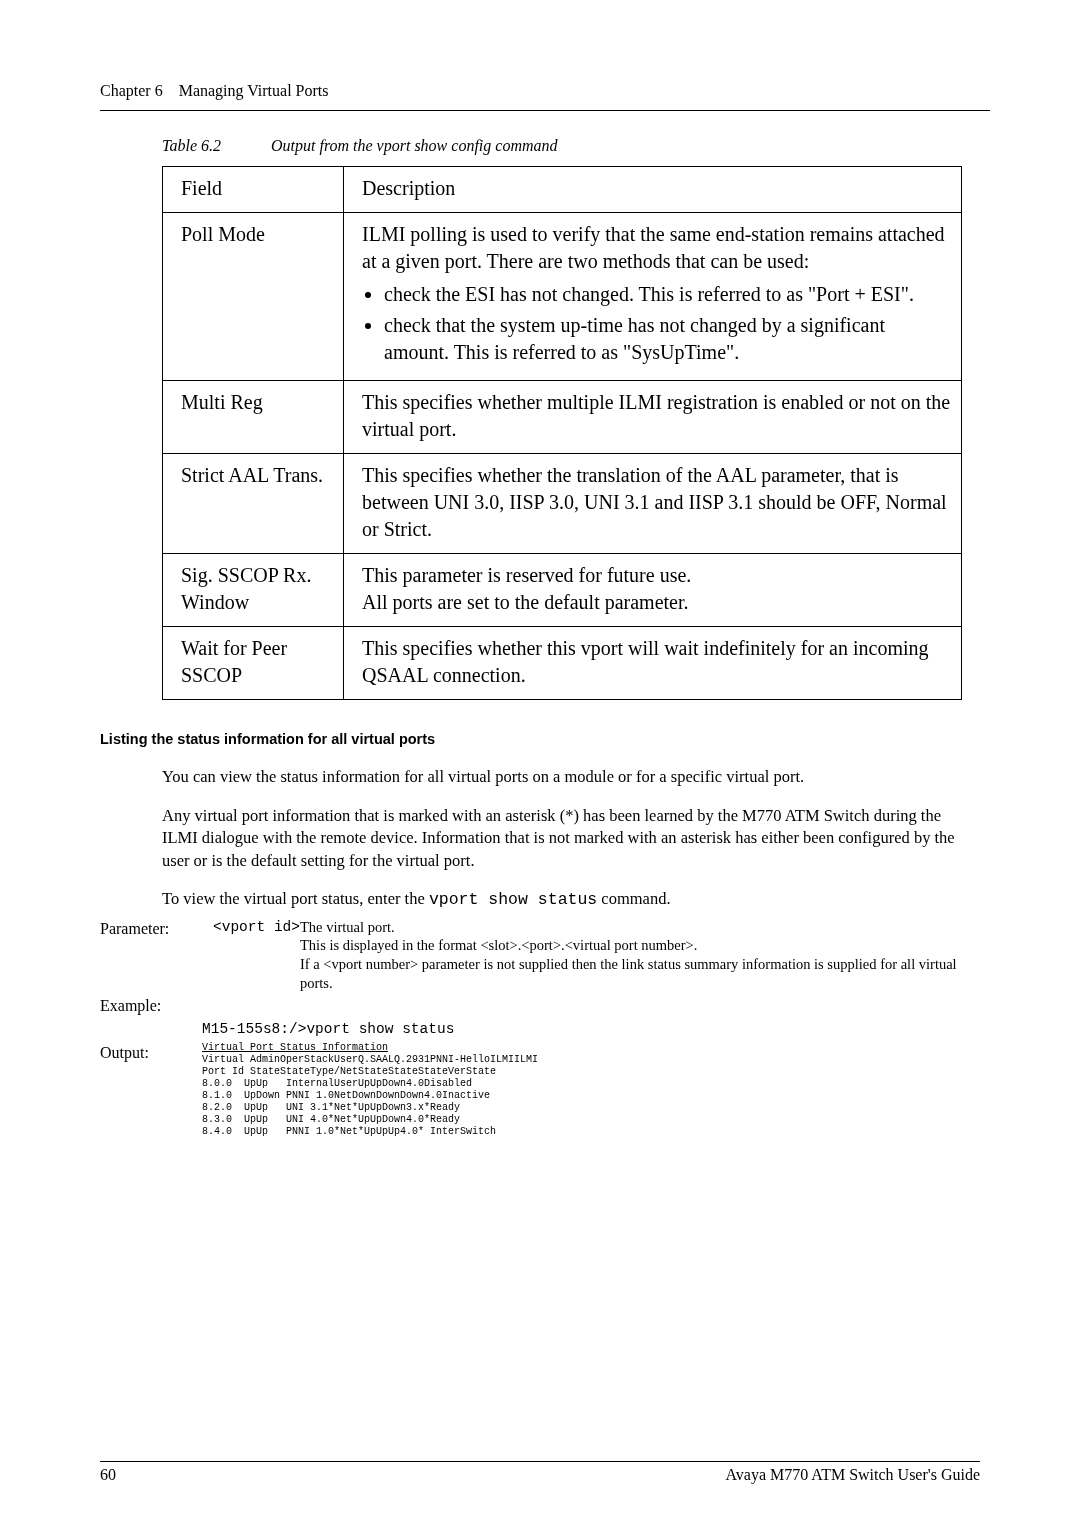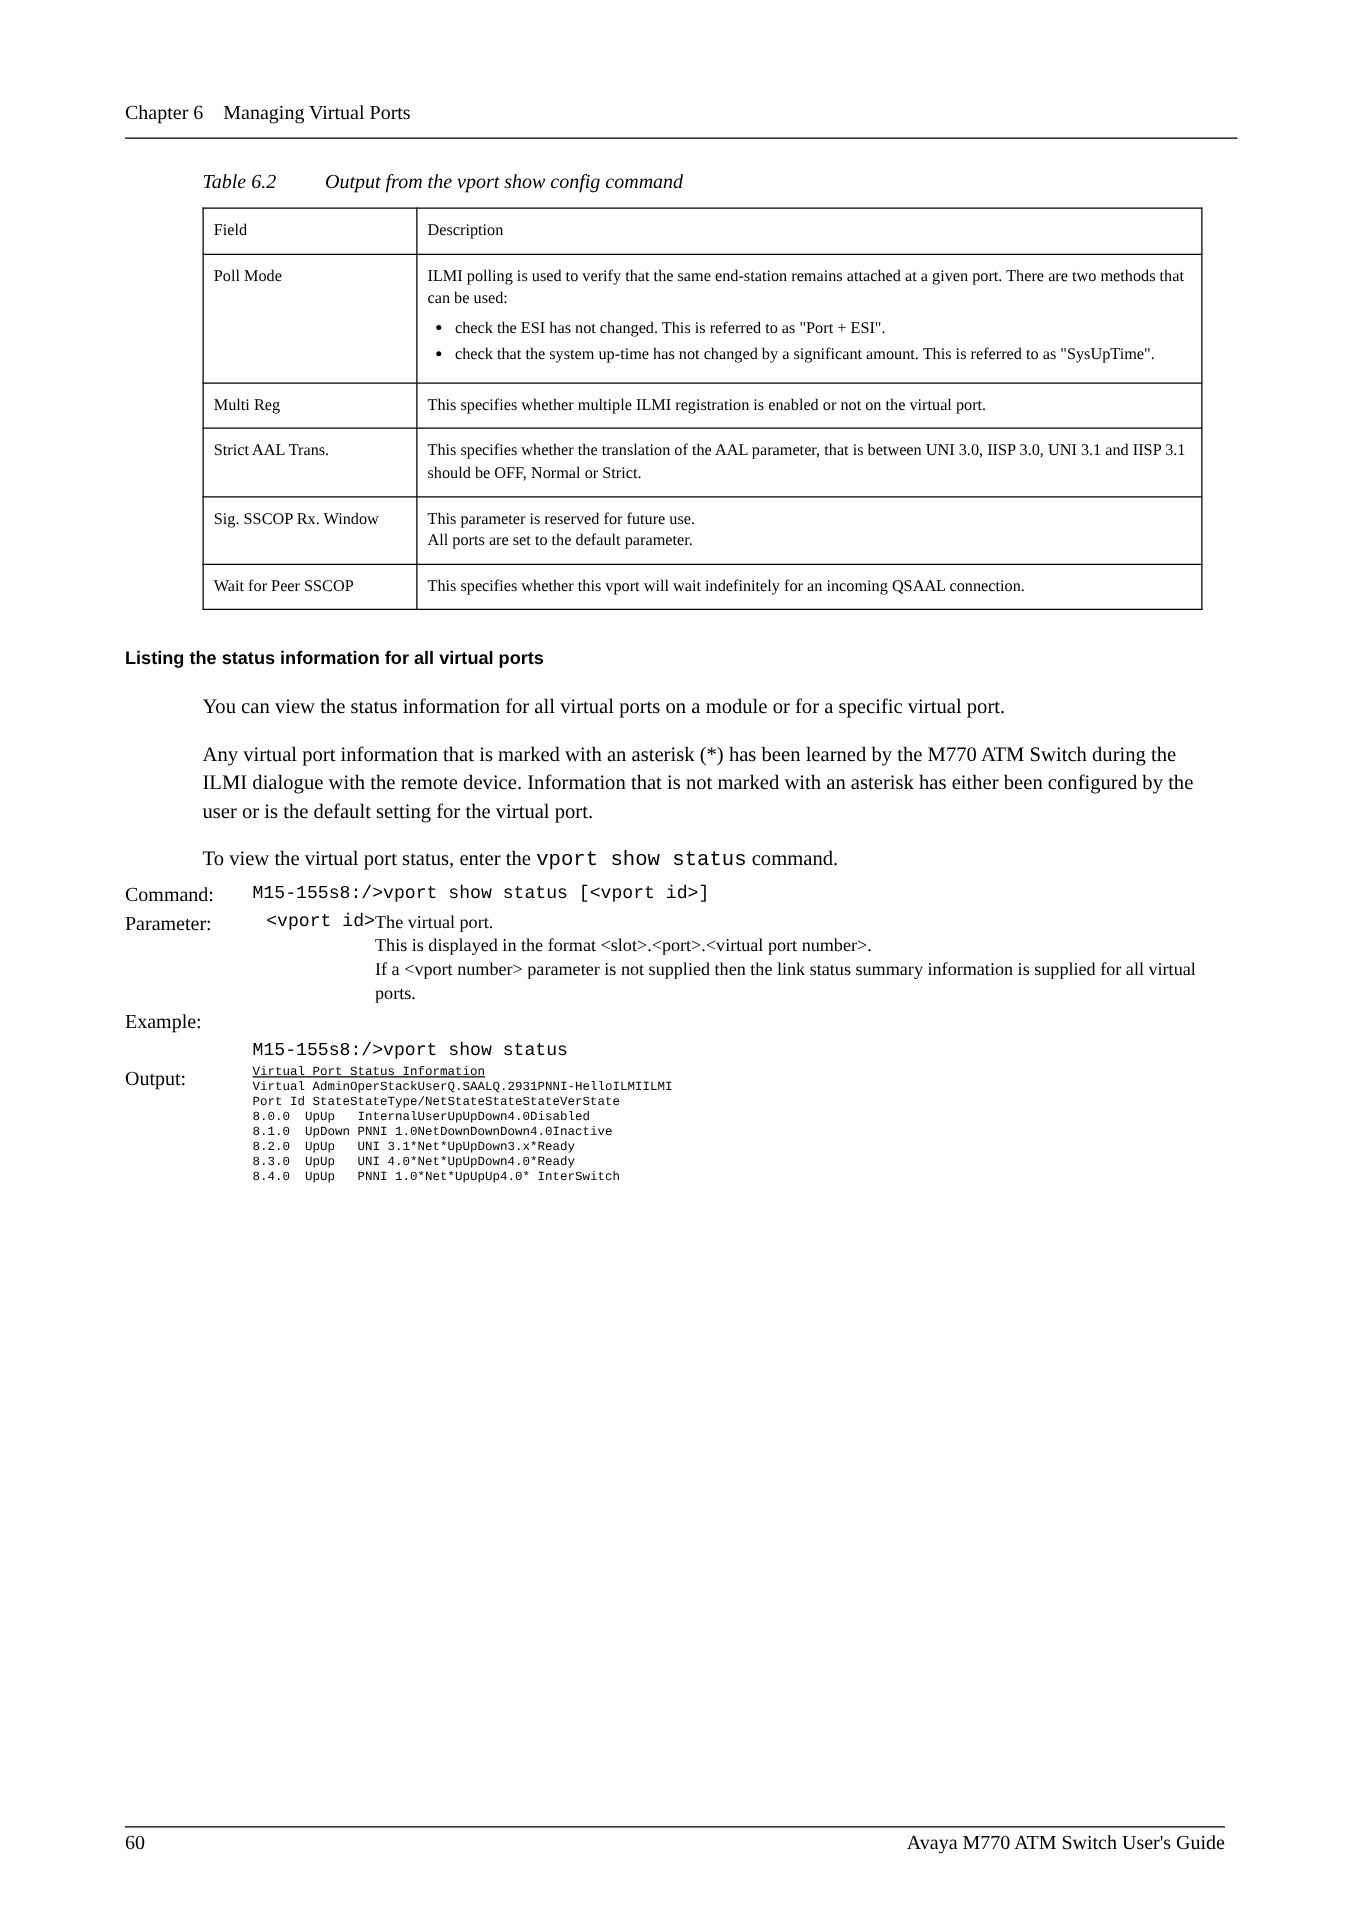--- a/index.html
+++ b/index.html
@@ -26,32 +26,32 @@
   border: none;
   border-top: 1px solid #000;
   margin: 2px 0 24px 0;
 }
 .table-caption {
   font-style: italic;
   font-size: 16px;
   margin-left: 62px;
   margin-bottom: 10px;
 }
-.tcap-num { margin-right: 39px; }
+.tcap-num { margin-right: 50px; }
 table.spec {
   border-collapse: collapse;
   width: 800px;
   margin-left: 62px;
   margin-bottom: 30px;
 }
 table.spec td, table.spec th {
   border: 1px solid #000;
-  padding: 8px 10px 10px 8px;
+  padding: 8px 10px 10px 18px;
   vertical-align: top;
-  font-size: 13px;
+  font-size: 20px;
 }
 table.spec th {
   font-weight: normal;
   text-align: left;
 }
 .col1 { width: 152px; }
 ul.bullets { margin: 6px 0 0 4px; padding-left: 18px; }
 ul.bullets li { margin-bottom: 4px; }
 h3.section {
   font-family: Arial, Helvetica, sans-serif;
@@ -148,24 +148,20 @@
 
   <h3 class="section">Listing the status information for all virtual ports</h3>
   <p class="body-para">You can view the status information for all virtual ports on a module or for a specific virtual port.</p>
   <p class="body-para">Any virtual port information that is marked with an asterisk (*) has been learned by the M770 ATM Switch during the ILMI dialogue with the remote device. Information that is not marked with an asterisk has either been configured by the user or is the default setting for the virtual port.</p>
   <p class="body-para">
     <span>To view the virtual port status, enter the </span><span class="mono">vport show status</span><span> command.</span>
   </p>
 
   <div class="cmd-grid">
     <div class="cmd-row">
-      <div class="cmd-label">Command:</div>
-      <div class="cmd-body mono" style="font-size:14.5px;">M15-155s8:/&gt;vport show status [&lt;vport id&gt;]</div>
-    </div>
-    <div class="cmd-row">
       <div class="cmd-label">Parameter:</div>
       <div class="cmd-body">
         <div class="param-row">
           <div class="param-name">&lt;vport id&gt;</div>
           <div class="param-desc" style="white-space:pre-line;">The virtual port.
 This is displayed in the format &lt;slot&gt;.&lt;port&gt;.&lt;virtual port number&gt;.
 If a &lt;vport number&gt; parameter is not supplied then the link status summary information is supplied for all virtual ports.</div>
         </div>
       </div>
     </div>

